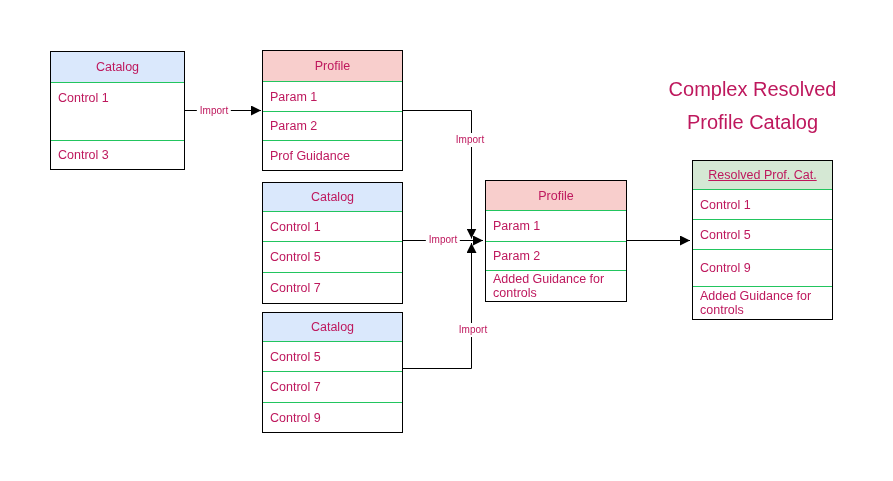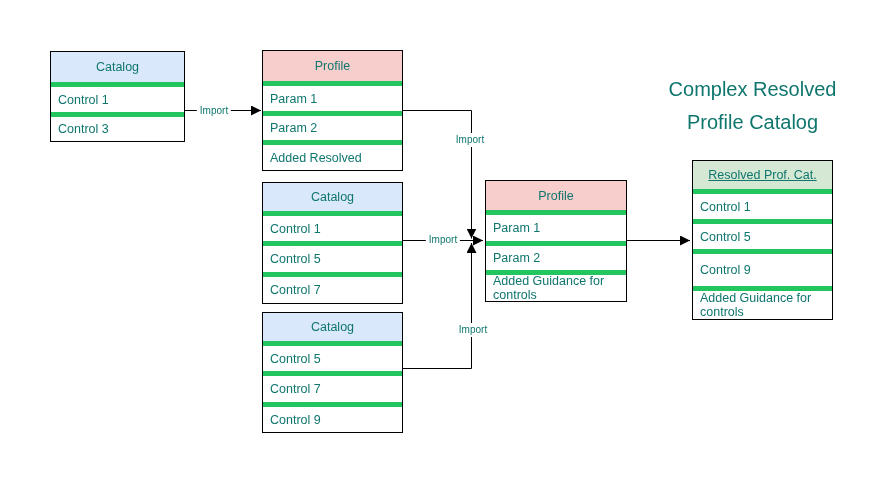--- a/index.html
+++ b/index.html
@@ -2,31 +2,31 @@
 <html><head>
 <meta charset="utf-8">
 <style>
   html, body { margin: 0; padding: 0; }
   .canvas {
     position: relative;
     width: 893px;
     height: 481px;
     background: #ffffff;
     font-family: "Liberation Sans", sans-serif;
-    color: #0f766e;
+    color: #be185d;
     overflow: hidden;
   }
   .tbl {
     position: absolute;
     background: #ffffff;
     border: 1px solid #000000;
     box-sizing: border-box;
   }
   .tbl > div { box-sizing: border-box; }
-  .tbl > div + div { border-top: 5px solid #22c55e; }
+  .tbl > div + div { border-top: 1px solid #22c55e; }
   .hdr {
     display: flex;
     align-items: center;
     justify-content: center;
     font-size: 12.5px;
   }
   .row {
     display: flex;
     align-items: center;
     padding-left: 7px;
@@ -74,28 +74,28 @@
     <path d="M185,110.5 H261" stroke="#000000" stroke-width="1" fill="none" marker-end="url(#arrow)"></path>
     <path d="M403,110.5 H471.5 V238.5" stroke="#000000" stroke-width="1" fill="none" marker-end="url(#arrow)"></path>
     <path d="M403,240.5 H483" stroke="#000000" stroke-width="1" fill="none" marker-end="url(#arrow)"></path>
     <path d="M403,368.5 H471.5 V243" stroke="#000000" stroke-width="1" fill="none" marker-end="url(#arrow)"></path>
     <path d="M627,240.5 H690" stroke="#000000" stroke-width="1" fill="none" marker-end="url(#arrow)"></path>
   </svg>
 
   <div class="tbl" style="left:50px; top:51px; width:135px;">
     <div class="hdr" style="height: 30px; background: rgb(218, 232, 252);">Catalog</div>
     <div class="row" style="height:30px;">Control 1</div>
-    <div class="row" style="height:29px;">Control 3</div>
+    <div class="row" style="height:29px;margin-top:28px;">Control 3</div>
   </div>
 
   <div class="tbl" style="left:262px; top:50px; width:141px;">
     <div class="hdr" style="height: 30px; background: rgb(248, 206, 204);">Profile</div>
     <div class="row" style="height:30px;">Param 1</div>
     <div class="row" style="height:29px;">Param 2</div>
-    <div class="row" style="height:30px;">Added Resolved</div>
+    <div class="row" style="height:30px;">Prof Guidance</div>
   </div>
 
   <div class="tbl" style="left:262px; top:182px; width:141px;">
     <div class="hdr" style="height: 28px; background: rgb(218, 232, 252);">Catalog</div>
     <div class="row" style="height:30px;">Control 1</div>
     <div class="row" style="height:31px;">Control 5</div>
     <div class="row" style="height:31px;">Control 7</div>
   </div>
 
   <div class="tbl" style="left:262px; top:312px; width:141px;">

